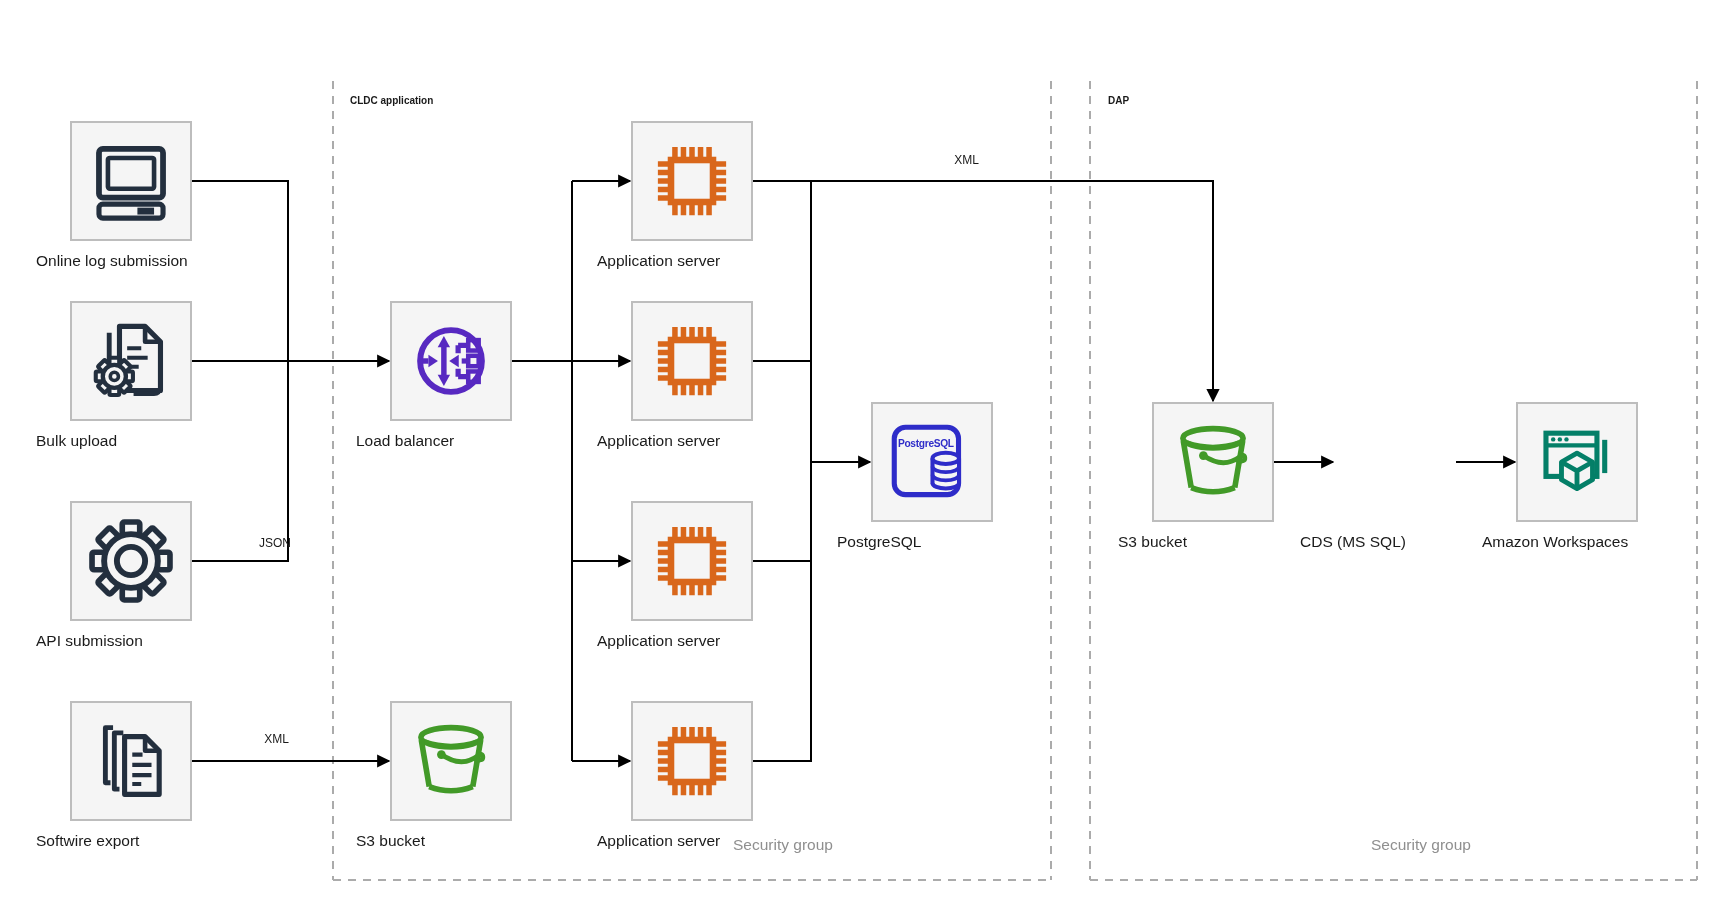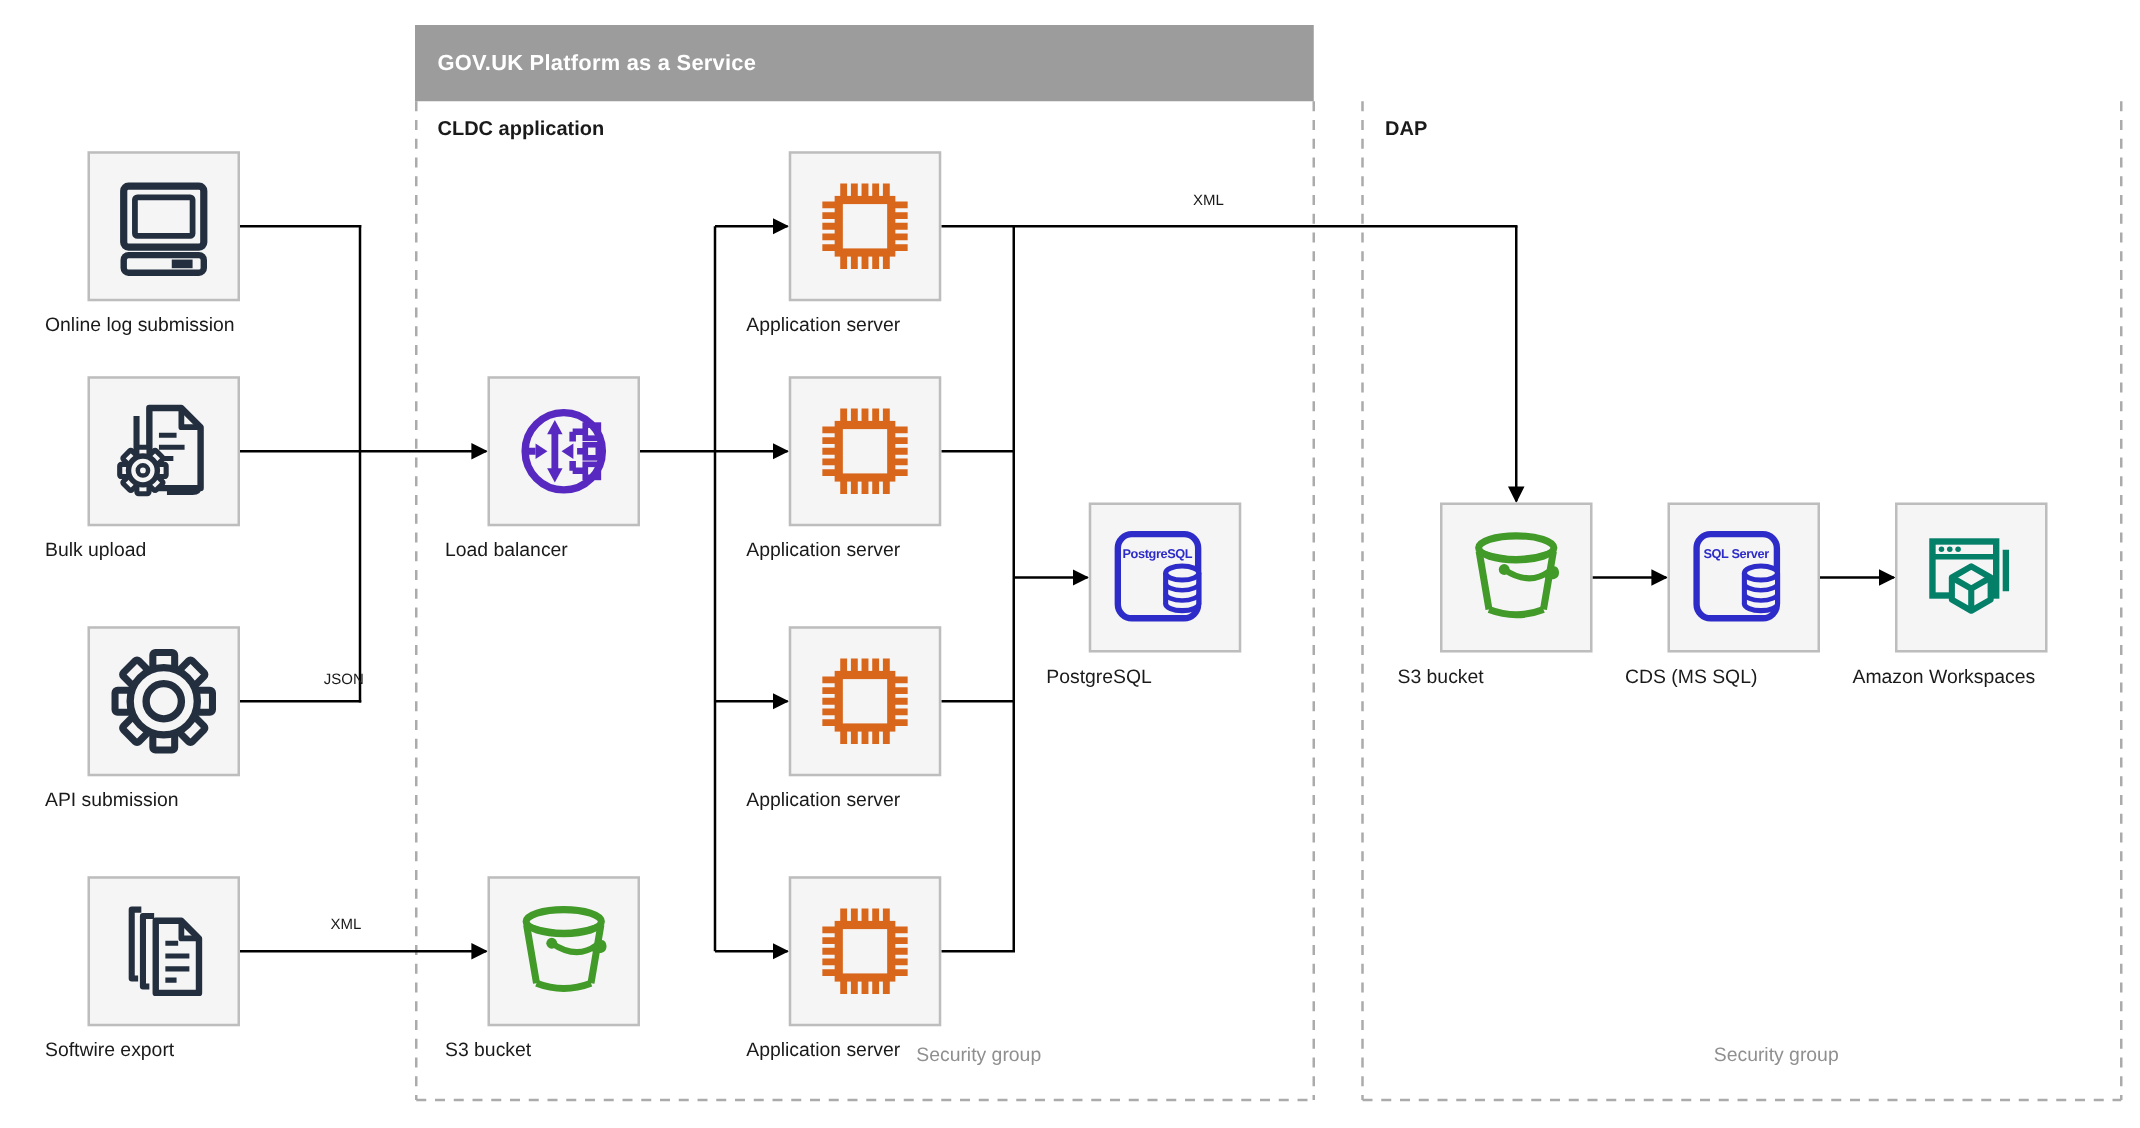--- a/index.html
+++ b/index.html
@@ -13,21 +13,21 @@
   html,body{background:var(--canvas-bg)}
   body{font-family:"Liberation Sans","DejaVu Sans",sans-serif}
   .canvas{position:relative;width:1712px;height:902px;background:var(--canvas-bg);overflow:hidden}
   .wires{position:absolute;left:0;top:0;color:var(--connector)}
   .wires line{stroke:currentColor;stroke-width:2}
   .wires line.dash{stroke:var(--zone-border);stroke-width:2;stroke-dasharray:8 7}
   .arrowhead{fill:var(--connector)}
   .occ{fill:var(--node-fill)}
   .zone-header{position:absolute;height:61px;background:var(--zone-header-bg);color:var(--zone-header-text);
     font-size:17.5px;font-weight:bold;line-height:61px;padding-left:18px;letter-spacing:.2px}
-  .zone-sub{position:absolute;font-size:16px;font-weight:bold;color:var(--label-text)}
+  .zone-sub{position:absolute;font-size:10px;font-weight:bold;color:var(--label-text)}
   .zone-footer{position:absolute;width:300px;font-size:15.5px;color:var(--footer-text)}
   .node{position:absolute;width:122px;height:120px;background:var(--node-fill);
     border:2px solid var(--node-border);display:flex;align-items:center;justify-content:center}
   .node svg{display:block}
   .c-dark{color:var(--icon-dark)} .c-purple{color:var(--icon-purple)} .c-orange{color:var(--icon-orange)}
   .c-green{color:var(--icon-green)} .c-indigo{color:var(--icon-indigo)} .c-teal{color:var(--icon-teal)}
   .node-label{position:absolute;width:190px;text-align:left;font-size:15.5px;color:var(--label-text);white-space:nowrap}
   .edge-label{position:absolute;width:100px;text-align:right;font-size:12px;color:var(--label-text)}
   .dbtext{font:bold 10px "Liberation Sans","DejaVu Sans",sans-serif;letter-spacing:-.3px;fill:currentColor}
 </style>
@@ -68,23 +68,20 @@
     <line x1="753" y1="361" x2="812" y2="361"></line>
     <line x1="753" y1="561" x2="812" y2="561"></line>
     <line x1="753" y1="761" x2="812" y2="761"></line>
     <line x1="811" y1="462" x2="870" y2="462" marker-end="url(#arr)"></line>
 
     <line x1="1213" y1="181" x2="1213" y2="401" marker-end="url(#arr)"></line>
     <line x1="1273" y1="462" x2="1333" y2="462" marker-end="url(#arr)"></line>
     <line x1="1456" y1="462" x2="1515" y2="462" marker-end="url(#arr)"></line>
   </svg>
 
-  <div class="zone-header" style="left:332px;top:20px;width:719px">
-    <span>GOV.UK Platform as a Service</span>
-  </div>
   <div class="zone-sub" style="left:350px;top:95px">CLDC application</div>
   <div class="zone-sub" style="left:1108px;top:95px">DAP</div>
   <div class="zone-footer" style="left:733px;top:836px">Security group</div>
   <div class="zone-footer" style="left:1371px;top:836px">Security group</div>
 
   <div class="edge-label" style="left:191px;top:536px">JSON</div>
   <div class="edge-label" style="left:189px;top:732px">XML</div>
   <div class="edge-label" style="left:879px;top:153px">XML</div>
 
   <div class="node c-dark" style="left:70px;top:121px">
@@ -245,31 +242,20 @@
       <ellipse cx="32" cy="13.5" rx="23.5" ry="7.5" stroke-width="4.4"></ellipse>
       <path d="M11.5,16.5 Q32,23.5 52.5,16.5" stroke-width="3"></path>
       <path d="M8.8,15.5 L15,52 M55.2,15.5 L49,52" stroke-width="4.4"></path>
       <path d="M15,52 Q32,58.5 49,52" stroke-width="4.4"></path>
       <circle cx="24.5" cy="27" r="3.4" fill="currentColor" stroke="none"></circle>
       <path d="M24.5,27 Q40,37.5 52.5,28.2 Q56.5,25.2 56.8,28.8 Q57,32.4 50.5,30.6" stroke-width="3.8"></path>
     </svg>
   </div>
   <div class="node-label" style="left:1118px;top:533px">S3 bucket</div>
 
-  <div class="node c-indigo" style="left:1334px;top:402px">
-    <svg width="102" height="82" viewBox="0 0 100 80" fill="none" stroke="currentColor">
-      <rect x="13" y="6" width="63" height="66" rx="11" stroke-width="5"></rect>
-      <text class="dbtext" x="44" y="25" text-anchor="middle" stroke="none">SQL Server</text>
-      <path class="occ" d="M50,36 V62 H77 V36" stroke="none"></path>
-      <path d="M50.5,36.5 V61 M76.5,36.5 V61" stroke-width="4"></path>
-      <path d="M50.5,60.5 a13,5.5 0 0 0 26,0" stroke-width="4"></path>
-      <ellipse class="occ" cx="63.5" cy="36.5" rx="13" ry="5.5" stroke-width="4"></ellipse>
-      <path d="M50.5,44.5 a13,5.5 0 0 0 26,0 M50.5,52.5 a13,5.5 0 0 0 26,0" stroke-width="3.6"></path>
-    </svg>
-  </div>
   <div class="node-label" style="left:1300px;top:533px">CDS (MS SQL)</div>
 
   <div class="node c-teal" style="left:1516px;top:402px">
     <svg width="82" height="82" viewBox="0 0 74 74" fill="none" stroke="currentColor">
       <rect x="9" y="11" width="46" height="39" stroke-width="4.6"></rect>
       <line x1="9" y1="22" x2="55" y2="22" stroke-width="4"></line>
       <circle cx="15.5" cy="16.6" r="2" fill="currentColor" stroke="none"></circle>
       <circle cx="21.5" cy="16.6" r="2" fill="currentColor" stroke="none"></circle>
       <circle cx="27.5" cy="16.6" r="2" fill="currentColor" stroke="none"></circle>
       <line x1="62" y1="17" x2="62" y2="47" stroke-width="4.6"></line>

